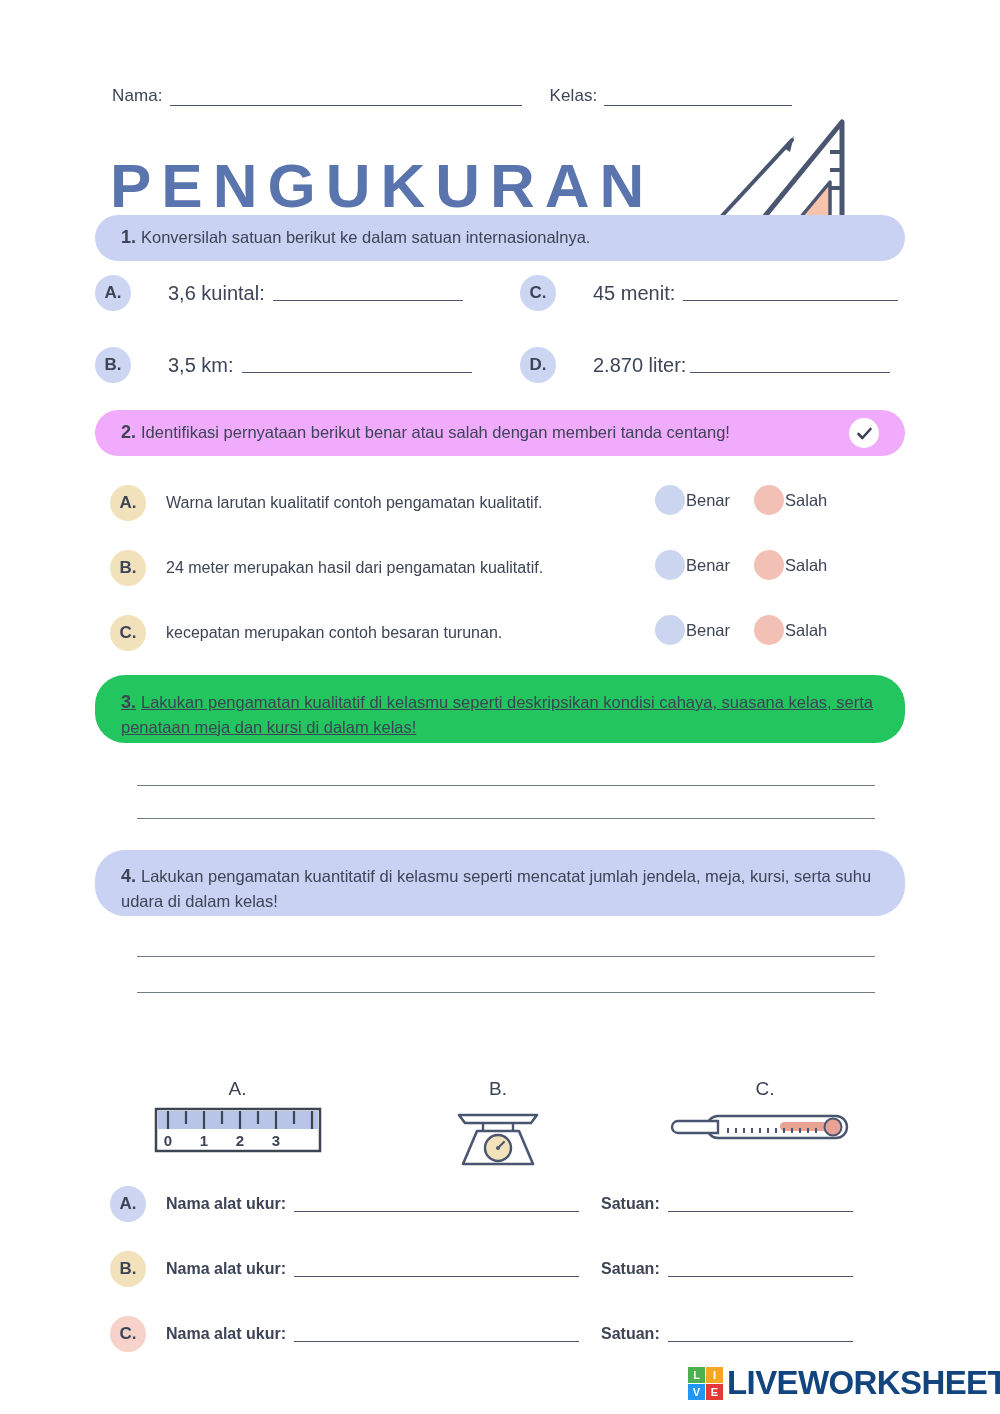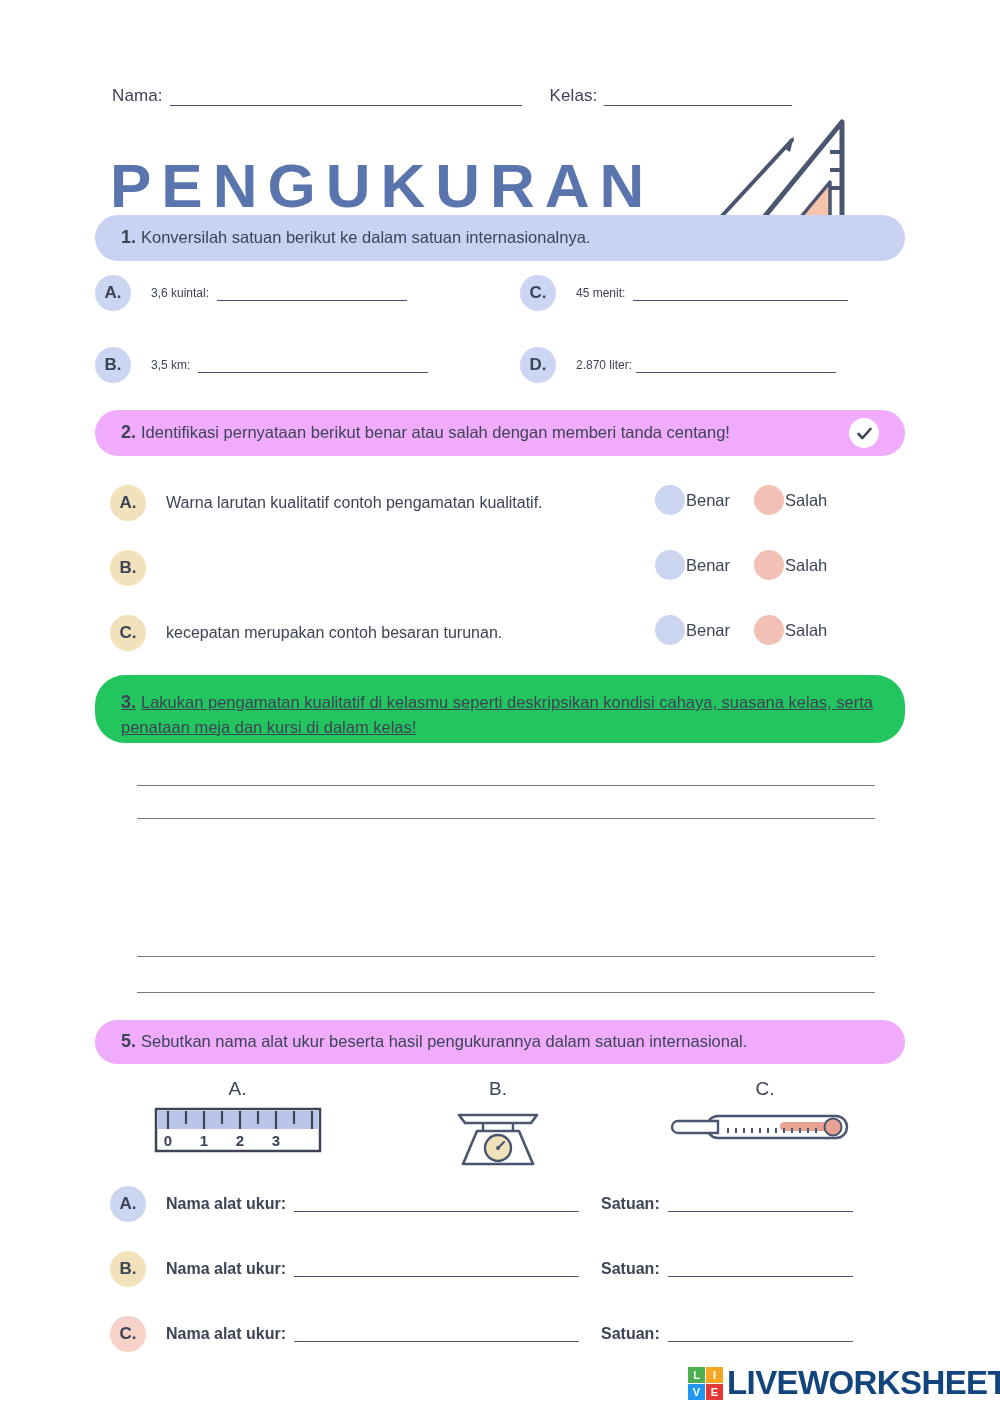--- a/index.html
+++ b/index.html
@@ -43,21 +43,21 @@
   
   #band1{left:95px;top:215px;width:810px;height:46px;}
   .q1grid{position:absolute;left:95px;top:275px;width:810px;}
   .q1item{position:absolute;display:flex;align-items:center;}
   .badge{width:36px;height:36px;border-radius:50%;
          display:flex;align-items:center;justify-content:center;
          font-size:17px;font-weight:bold;color:#3d4456;flex:none;}
   .badge-blue{background:#ccd5f2;}
   .badge-beige{background:#f2e2bb;}
   .badge-pink{background:#f6d2c8;}
-  .q1label{font-size:12px;margin-left:20px;white-space:nowrap;}
+  .q1label{font-size:20px;margin-left:37px;white-space:nowrap;}
   .wline{border-bottom:1.5px solid #4a5570;height:15px;}
 
   
   #band2{left:95px;top:410px;width:810px;height:46px;justify-content:space-between;}
   .check-badge{width:30px;height:30px;border-radius:50%;background:#fff;
                display:flex;align-items:center;justify-content:center;flex:none;}
   .q2row{position:absolute;left:110px;width:795px;display:flex;align-items:center;}
   .q2stmt{font-size:16px;margin-left:20px;color:#3d4456;}
   .tf-group{position:absolute;display:flex;align-items:center;}
   .tf-dot{width:30px;height:30px;border-radius:50%;flex:none;}
@@ -169,20 +169,21 @@
   </div>
   <div class="tf-group" style="left:655px;top:485px;">
     <span class="tf-dot tf-benar"></span>
     <span class="tf-label">Benar</span>
     <span class="tf-dot tf-salah" style="margin-left:24px;"></span>
     <span class="tf-label">Salah</span>
   </div>
 
   <div class="q2row" style="top:550px;">
     <span class="badge badge-beige">B.</span>
+    <span class="q2stmt">24 meter merupakan hasil dari pengamatan kualitatif.</span>
   </div>
   <div class="tf-group" style="left:655px;top:550px;">
     <span class="tf-dot tf-benar"></span>
     <span class="tf-label">Benar</span>
     <span class="tf-dot tf-salah" style="margin-left:24px;"></span>
     <span class="tf-label">Salah</span>
   </div>
 
   <div class="q2row" style="top:615px;">
     <span class="badge badge-beige">C.</span>
@@ -196,28 +197,28 @@
   </div>
 
   <div class="band band-pink" id="band3">
     <span class="band-txt">
       <b class="band-num">3.</b><span>Lakukan pengamatan kualitatif di kelasmu seperti deskripsikan kondisi cahaya, suasana kelas, serta penataan meja dan kursi di dalam kelas!</span>
     </span>
   </div>
   <div class="answer-line" style="left:137px;top:785px;width:738px;"></div>
   <div class="answer-line" style="left:137px;top:818px;width:738px;"></div>
 
+  <div class="band band-lav" id="band4">
+    <span class="band-txt">
+      <b class="band-num">4.</b><span>Lakukan pengamatan kuantitatif di kelasmu seperti mencatat jumlah jendela, meja, kursi, serta suhu udara di dalam kelas!</span>
+    </span>
+  </div>
   <div class="answer-line" style="left:137px;top:956px;width:738px;"></div>
   <div class="answer-line" style="left:137px;top:992px;width:738px;"></div>
 
-  <div class="band band-beige" id="band5">
-    <span class="band-txt">
-      <b class="band-num">5.</b><span>Sebutkan nama alat ukur beserta hasil pengukurannya dalam satuan internasional.</span>
-    </span>
-  </div>
 
   <div class="tool-col" style="left:145px;top:1078px;width:185px;">
     <div class="tool-letter">A.</div>
     <svg width="168" height="48" viewBox="0 0 168 48">
       <rect x="2" y="3" width="164" height="42" fill="#ffffff" stroke="#3d4456" stroke-width="2.5"></rect>
       <rect x="4" y="5" width="160" height="18" fill="#b9c5e8"></rect>
       <g stroke="#3d4456" stroke-width="2.2">
         <line x1="14" y1="5" x2="14" y2="23"></line>
         <line x1="32" y1="5" x2="32" y2="18"></line>
         <line x1="50" y1="5" x2="50" y2="23"></line>

